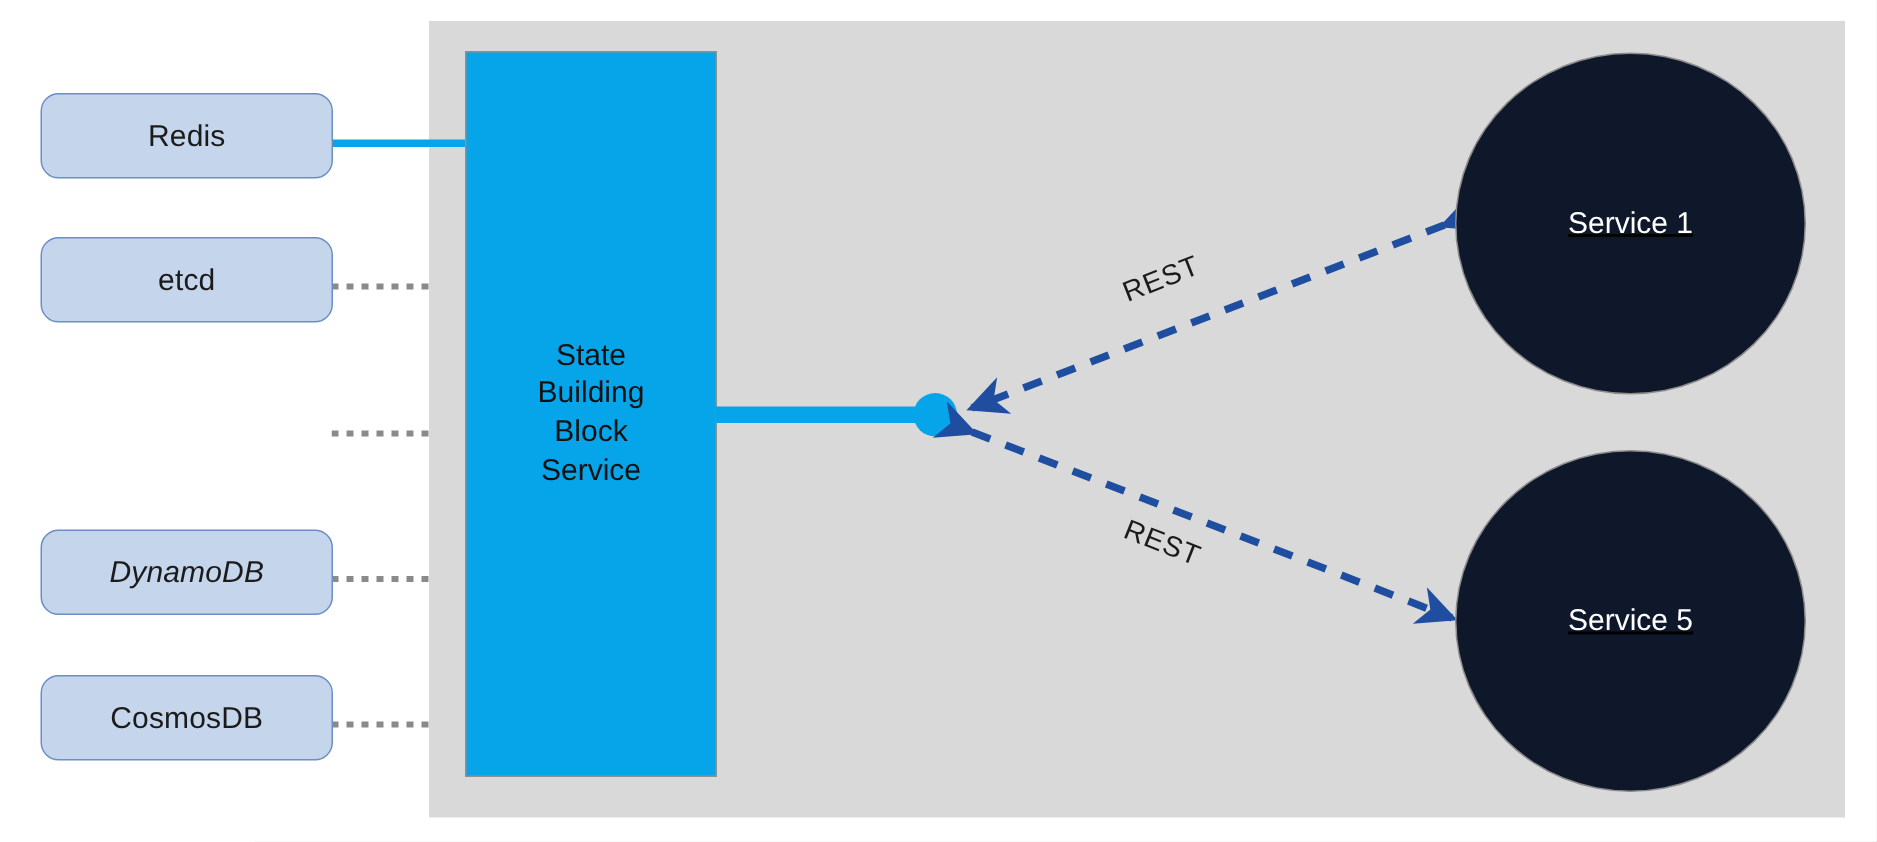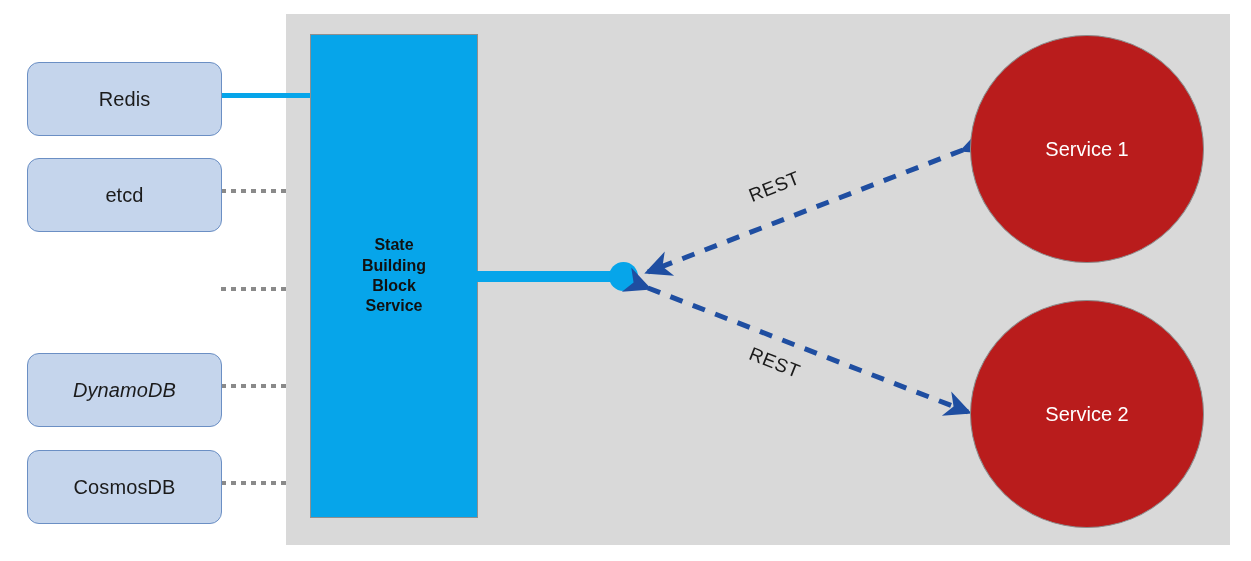--- a/index.html
+++ b/index.html
@@ -26,21 +26,21 @@
     top: 14px;
     width: 944px;
     height: 531px;
     background: #d9d9d9;
   }
   
   .db-box {
     position: absolute;
     left: 27px;
     width: 195px;
-    height: 74px;
+    height: 57px;
     background: #c5d5ec;
     border: 1.6px solid #6b8fc4;
     border-radius: 12px;
     box-sizing: border-box;
     display: flex;
     align-items: center;
     justify-content: center;
   }
   .db-box .db-label {
     font-size: 20px;
@@ -73,26 +73,25 @@
     width: 168px;
     height: 484px;
     background: #06a5ea;
     border: 1.5px solid #8f8f8f;
     box-sizing: border-box;
     display: flex;
     align-items: center;
     justify-content: center;
   }
   .state-box .state-label {
-    font-size: 16px;
+    font-size: 20px;
     line-height: 1.28;
     color: #111111;
     text-align: center;
     white-space: pre-line;
-    font-weight: bold;
   }
   
   .hub-stem {
     position: absolute;
     left: 477px;
     top: 271px;
     width: 148px;
     height: 11px;
     background: #06a5ea;
   }
@@ -105,26 +104,27 @@
     border-radius: 50%;
     background: #06a5ea;
   }
   
   .service-circle {
     position: absolute;
     left: 970px;
     width: 234px;
     height: 228px;
     border-radius: 50%;
-    background: #b91c1c;
+    background: #0f172a;
     border: 1.5px solid #8c8c8c;
     box-sizing: border-box;
     display: flex;
     align-items: center;
     justify-content: center;
+    text-decoration: underline;
   }
   .service-circle .service-label {
     font-size: 20px;
     color: #ffffff;
     line-height: 1;
   }
   
   .rest-label {
     position: absolute;
     font-size: 19px;
@@ -197,16 +197,16 @@
     <line x1="648" y1="288" x2="968" y2="412" stroke="#1f4ea1" stroke-width="5" stroke-dasharray="13,11" marker-end="url(#arrow-end)" marker-start="url(#arrow-start)"></line>
   </svg>
 
   <div class="rest-label" id="rest-label-1">REST</div>
   <div class="rest-label" id="rest-label-2">REST</div>
 
   <div class="service-circle" style="top:35px;">
     <span class="service-label">Service 1</span>
   </div>
   <div class="service-circle" style="top:300px;">
-    <span class="service-label">Service 2</span>
+    <span class="service-label">Service 5</span>
   </div>
 
 </div>
 
 </body></html>

